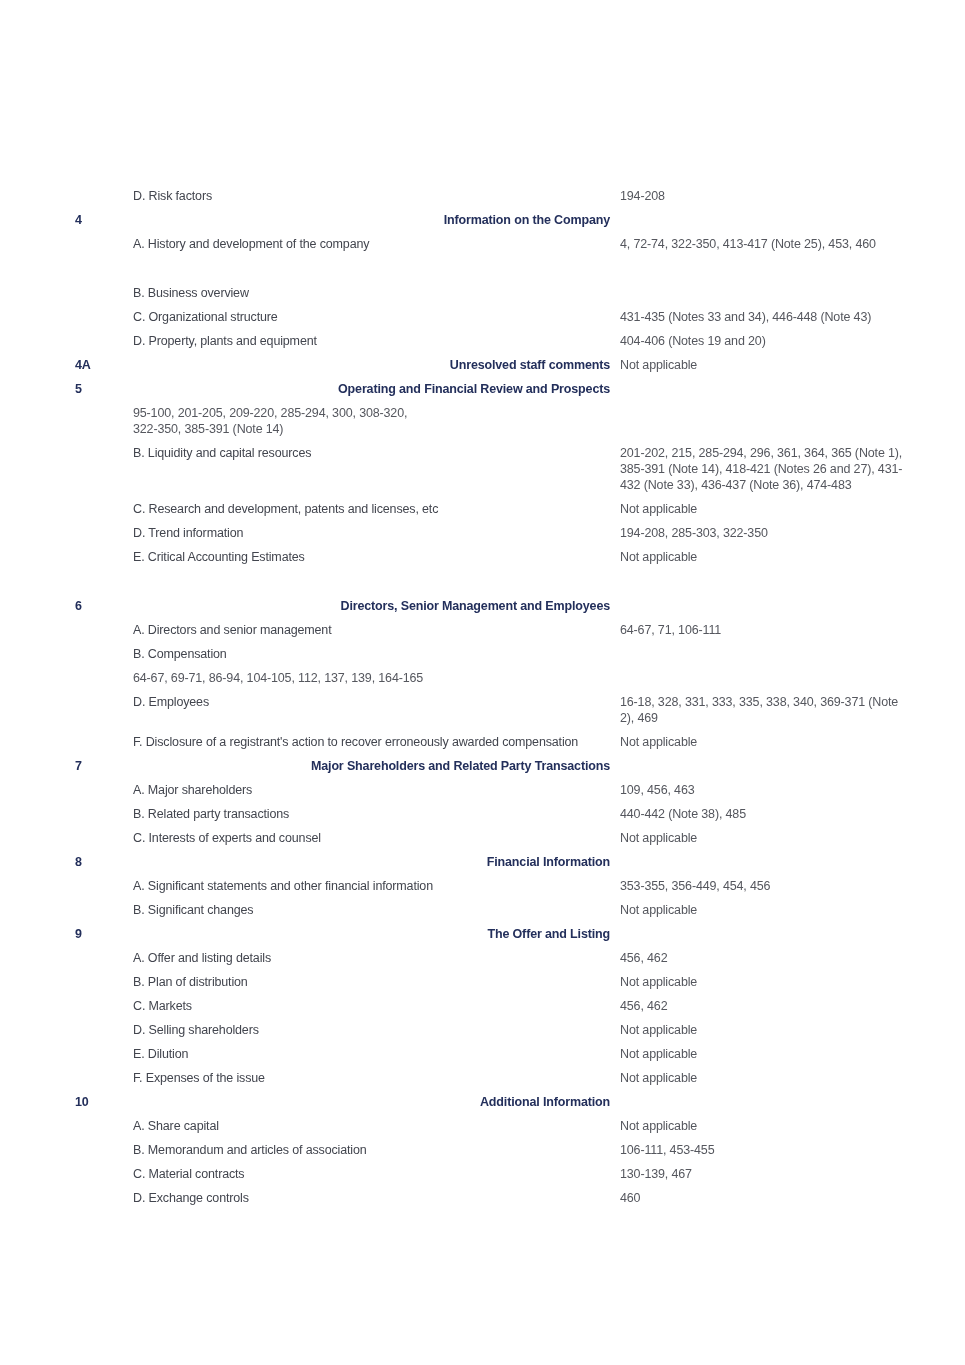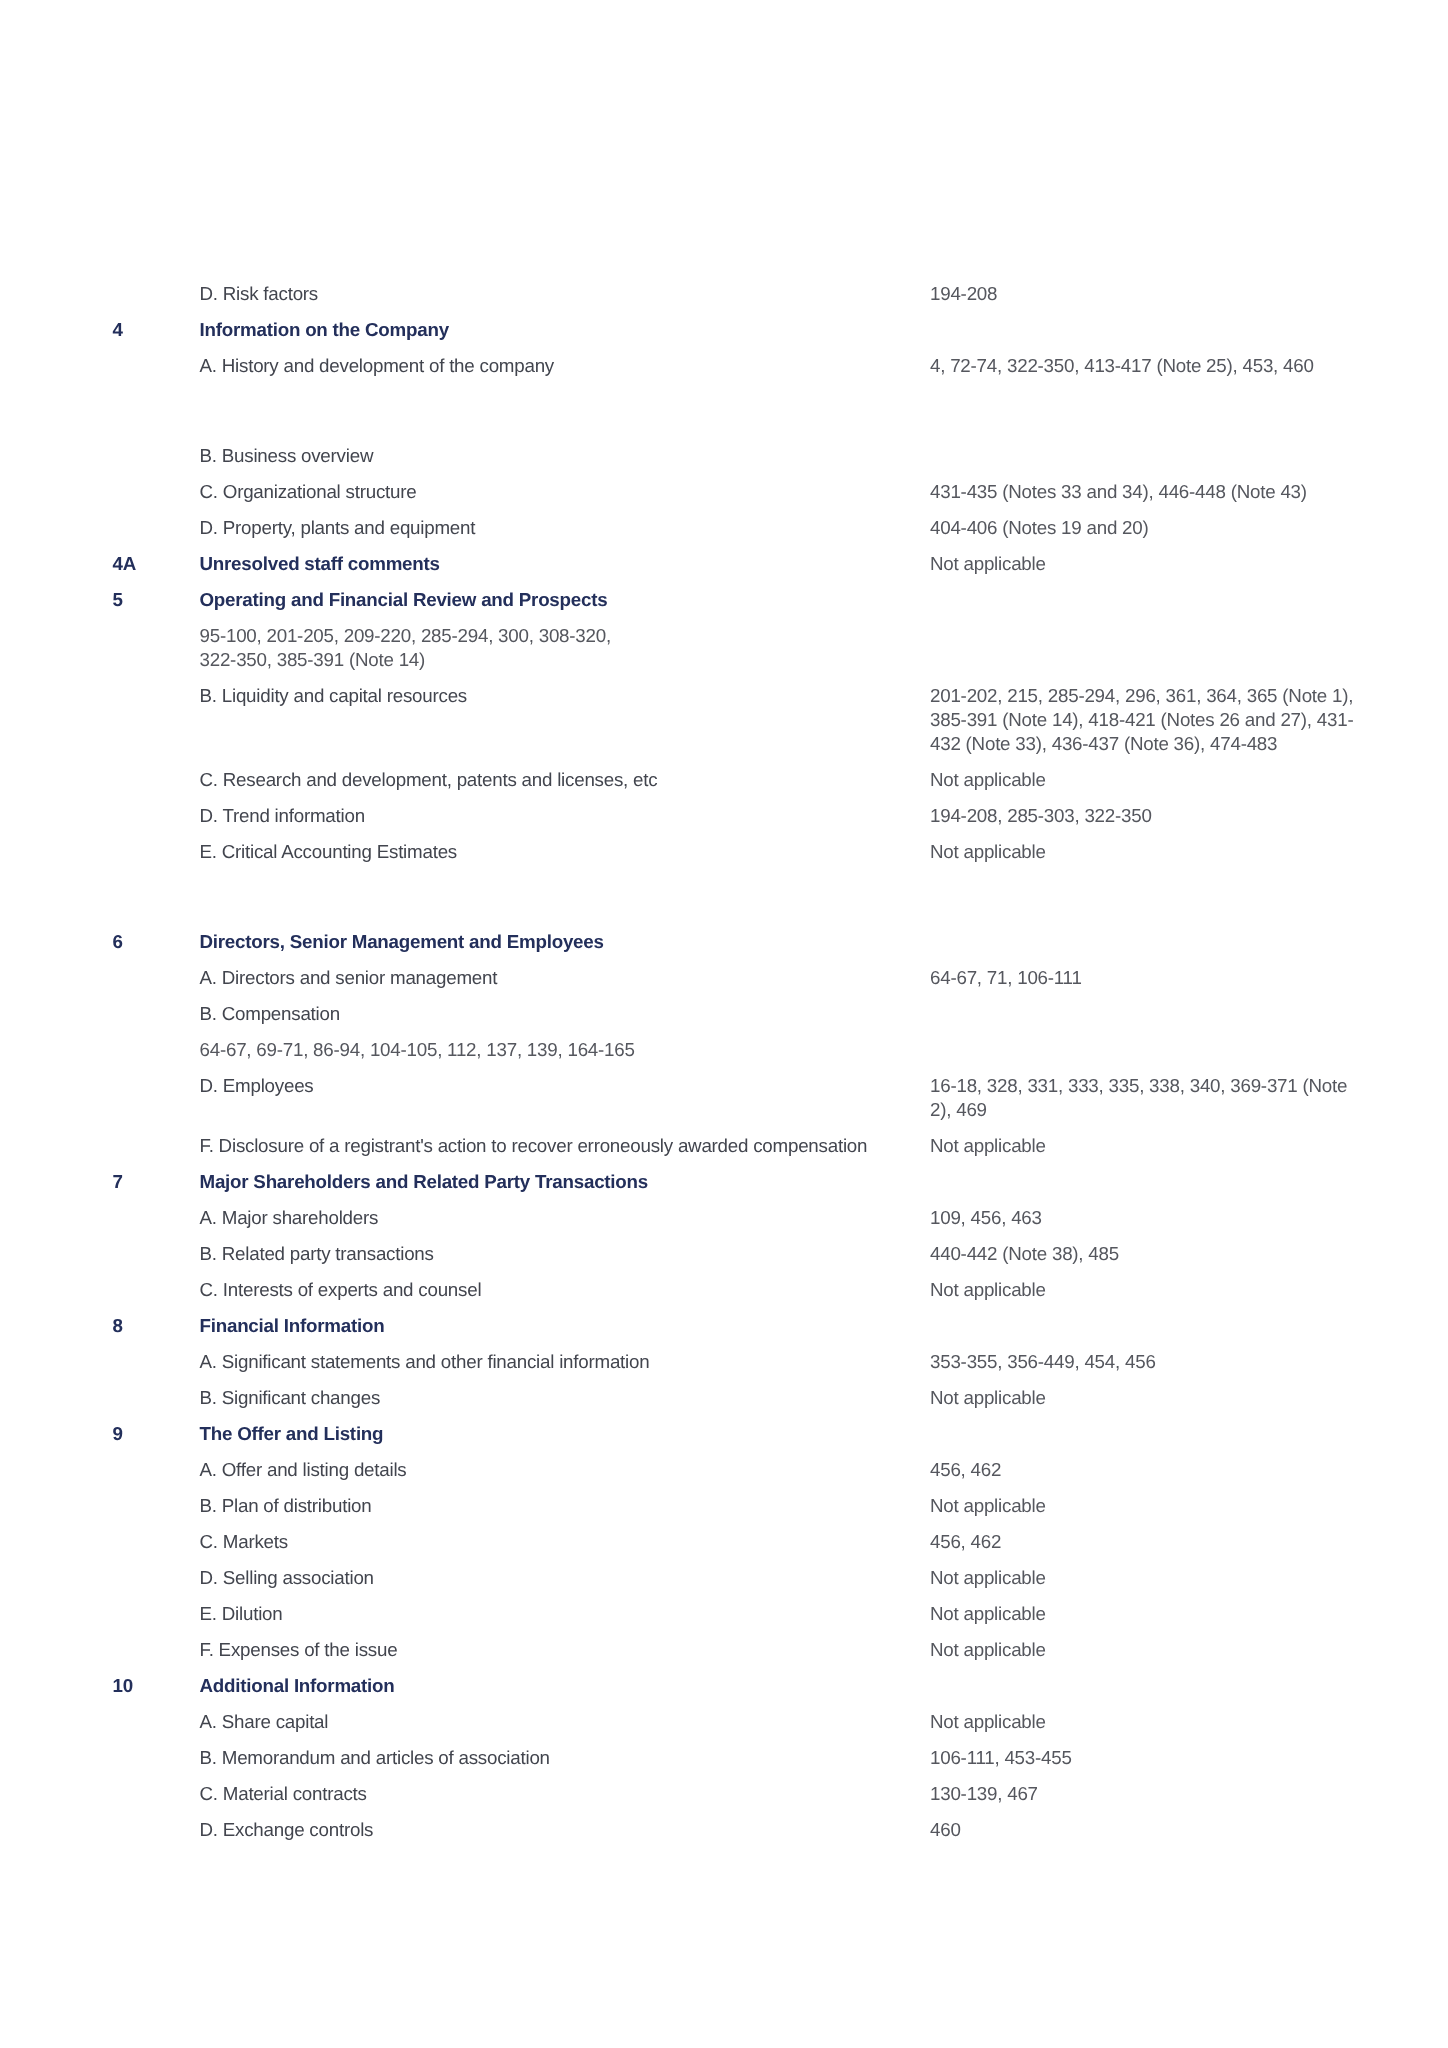--- a/index.html
+++ b/index.html
@@ -23,40 +23,41 @@
     top: 184px;
     left: 0;
     right: 0;
   }
   .row {
     display: flex;
     align-items: flex-start;
     padding: 4px 0;
   }
   .row.blank-before {
-    margin-top: 36px;
+    margin-top: 25px;
   }
   .cell {
     flex: 0 0 auto;
   }
   .cell.num {
     margin-left: 75px;
     width: 58px;
     color: var(--navy, #232f5b);
     font-weight: bold;
   }
   .cell.title {
     width: 487px;
     color: var(--body, #42454e);
     padding-right: 10px;
     box-sizing: border-box;
   }
   .row.item .cell.title {
     color: var(--navy, #232f5b);
     font-weight: bold;
+    text-align: right;
   }
   .cell.pages {
     width: 292px;
     color: var(--ref, #55575e);
   }
 </style>
 </head>
 <body>
 
 <div class="page">
@@ -202,21 +203,21 @@
     <div class="cell title">B. Plan of distribution</div>
     <div class="cell pages">Not applicable</div>
   </div>
       <div class="row sub">
     <div class="cell num"></div>
     <div class="cell title">C. Markets</div>
     <div class="cell pages">456, 462</div>
   </div>
       <div class="row sub">
     <div class="cell num"></div>
-    <div class="cell title">D. Selling association</div>
+    <div class="cell title">D. Selling shareholders</div>
     <div class="cell pages">Not applicable</div>
   </div>
       <div class="row sub">
     <div class="cell num"></div>
     <div class="cell title">E. Dilution</div>
     <div class="cell pages">Not applicable</div>
   </div>
       <div class="row sub">
     <div class="cell num"></div>
     <div class="cell title">F. Expenses of the issue</div>

